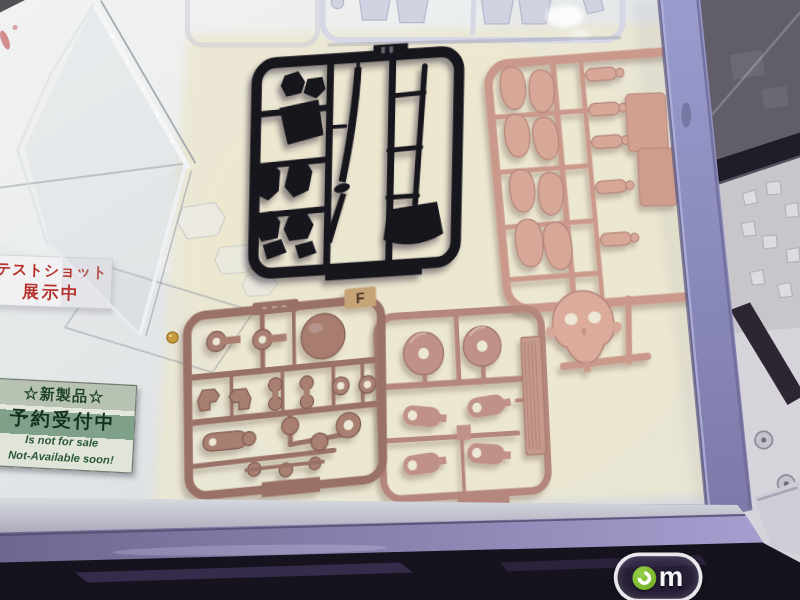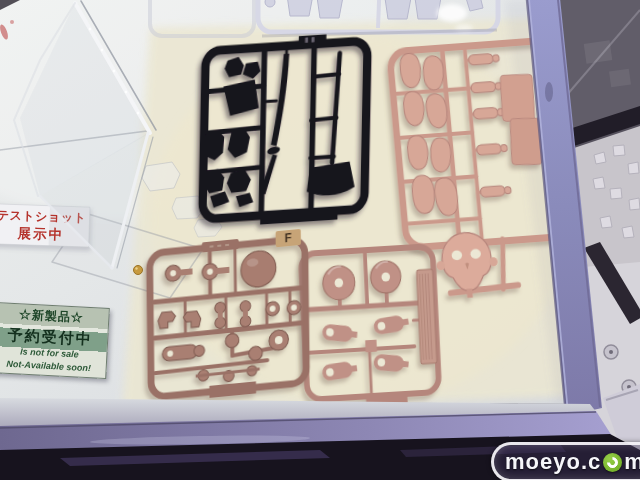--- a/index.html
+++ b/index.html
@@ -423,18 +423,17 @@
 </svg>
 
 <div class="sign-green">
   <div class="l1">☆新製品☆</div>
   <div class="l2">予約受付中</div>
   <div class="l3">Is not for sale</div>
   <div class="l4">Not-Available soon!</div>
 </div>
 
 <div class="watermark">
-  <span>moeyo.c</span>
       <span class="green-o"></span>
       <span>m</span>
 </div>
 
 </div>
 
 </body></html>

